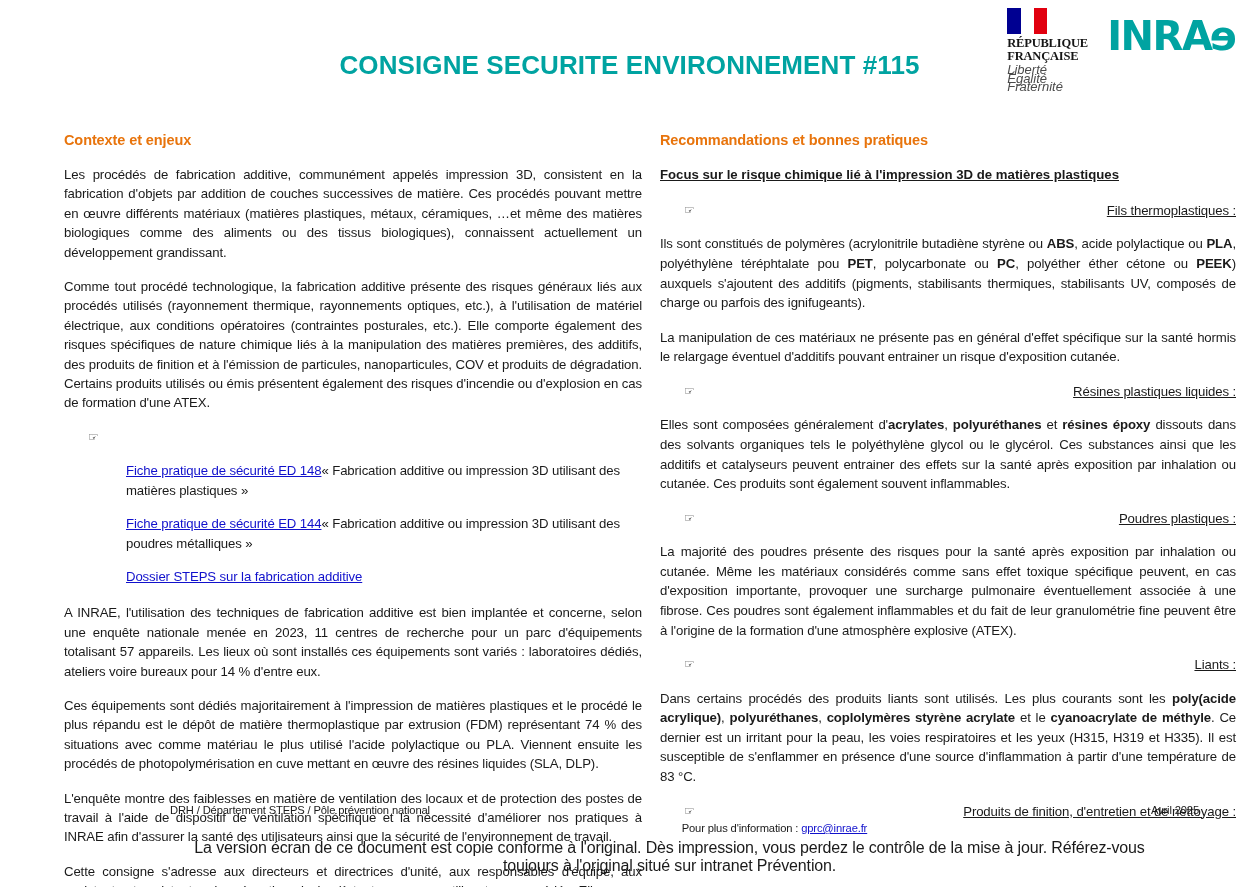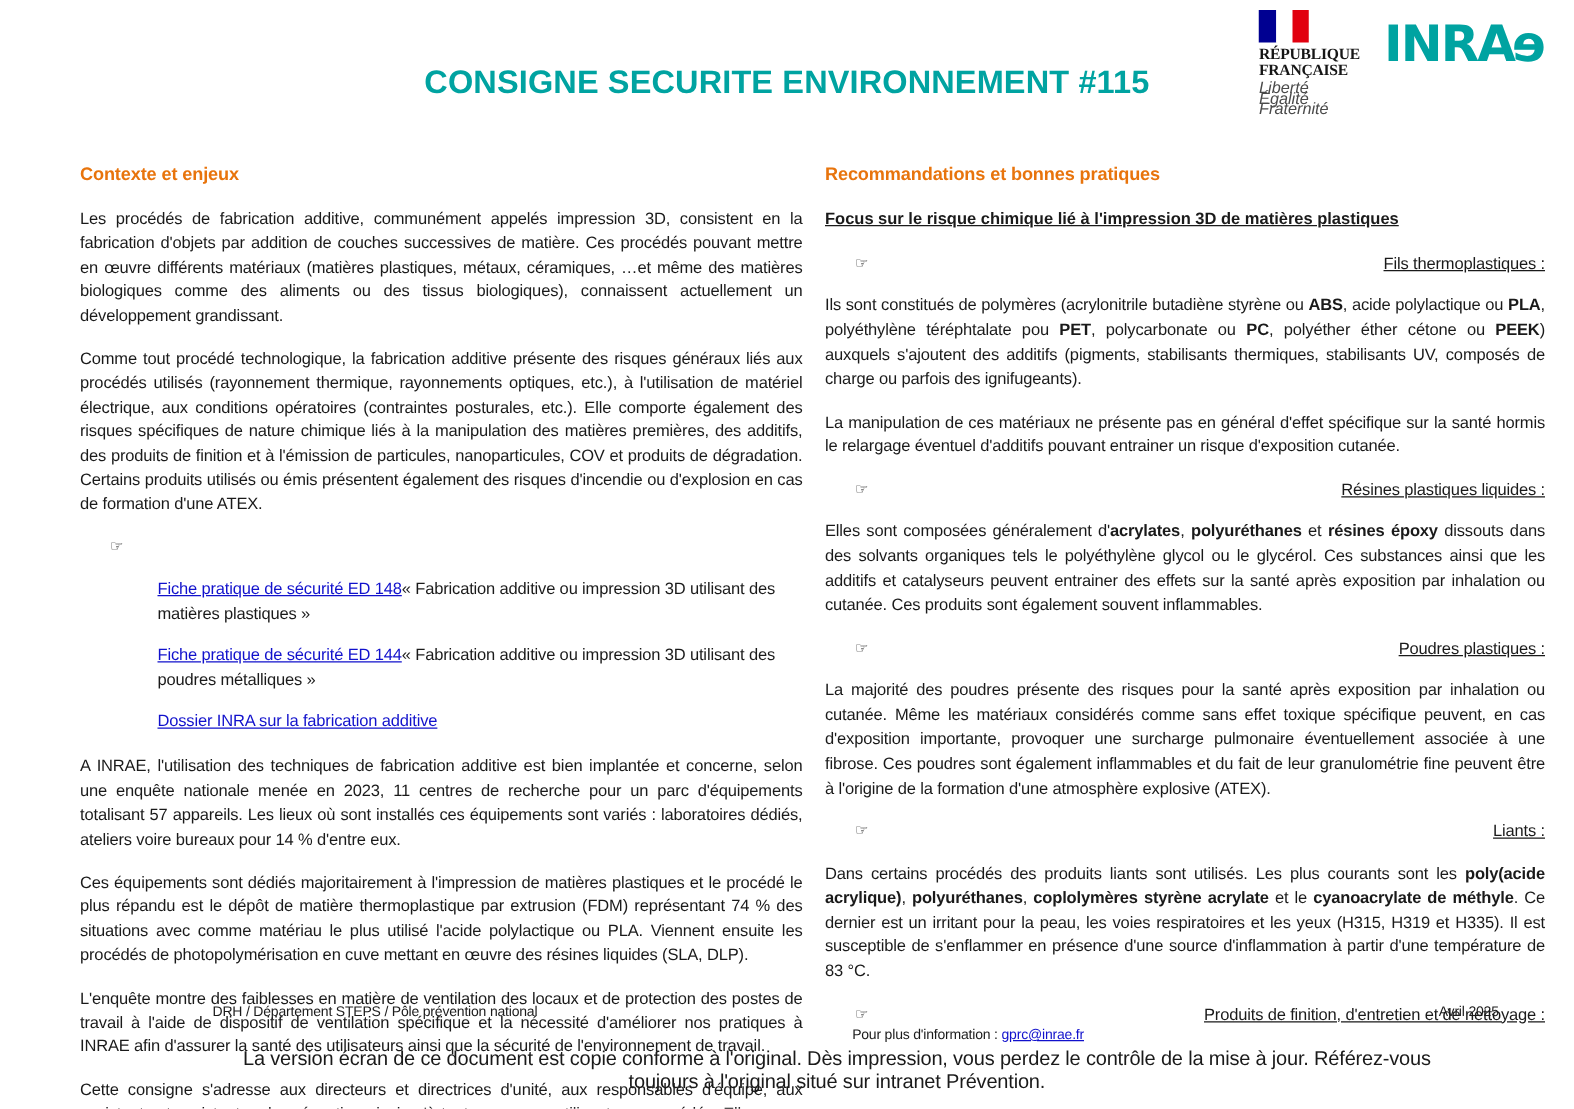--- a/index.html
+++ b/index.html
@@ -256,21 +256,21 @@
 
     <div class="link-line">
       <a href="#" class="doclink">Fiche pratique de sécurité ED 148</a><span>« Fabrication additive ou impression 3D utilisant des matières plastiques »</span>
     </div>
 
     <div class="link-line">
       <a href="#" class="doclink">Fiche pratique de sécurité ED 144</a><span>« Fabrication additive ou impression 3D utilisant des poudres métalliques »</span>
     </div>
 
     <div class="link-line">
-      <a href="#" class="doclink">Dossier INRA sur la fabrication additive</a><span></span>
+      <a href="#" class="doclink">Dossier STEPS sur la fabrication additive</a><span></span>
     </div>
 
     <p class="body" style="margin-top:17px">A INRAE, l'utilisation des techniques de fabrication additive est bien implantée et concerne, selon une enquête nationale menée en 2023, 11 centres de recherche pour un parc d'équipements totalisant 57 appareils. Les lieux où sont installés ces équipements sont variés : laboratoires dédiés, ateliers voire bureaux pour 14 % d'entre eux.</p>
 
     <p class="body">Ces équipements sont dédiés majoritairement à l'impression de matières plastiques et le procédé le plus répandu est le dépôt de matière thermoplastique par extrusion (FDM) représentant 74 % des situations avec comme matériau le plus utilisé l'acide polylactique ou PLA. Viennent ensuite les procédés de photopolymérisation en cuve mettant en œuvre des résines liquides (SLA, DLP).</p>
 
     <p class="body">L'enquête montre des faiblesses en matière de ventilation des locaux et de protection des postes de travail à l'aide de dispositif de ventilation spécifique et la nécessité d'améliorer nos pratiques à INRAE afin d'assurer la santé des utilisateurs ainsi que la sécurité de l'environnement de travail.</p>
 
     <p class="body">Cette consigne s'adresse aux directeurs et directrices d'unité, aux responsables d'équipe, aux assistants et assistantes de prévention ainsi qu'à toute personne utilisant ces procédés. Elle a pour objectif de donner des recommandations et des conseils pratiques pour installer, utiliser et gérer un équipement de fabrication additive en toute sécurité.</p>
   </div>

